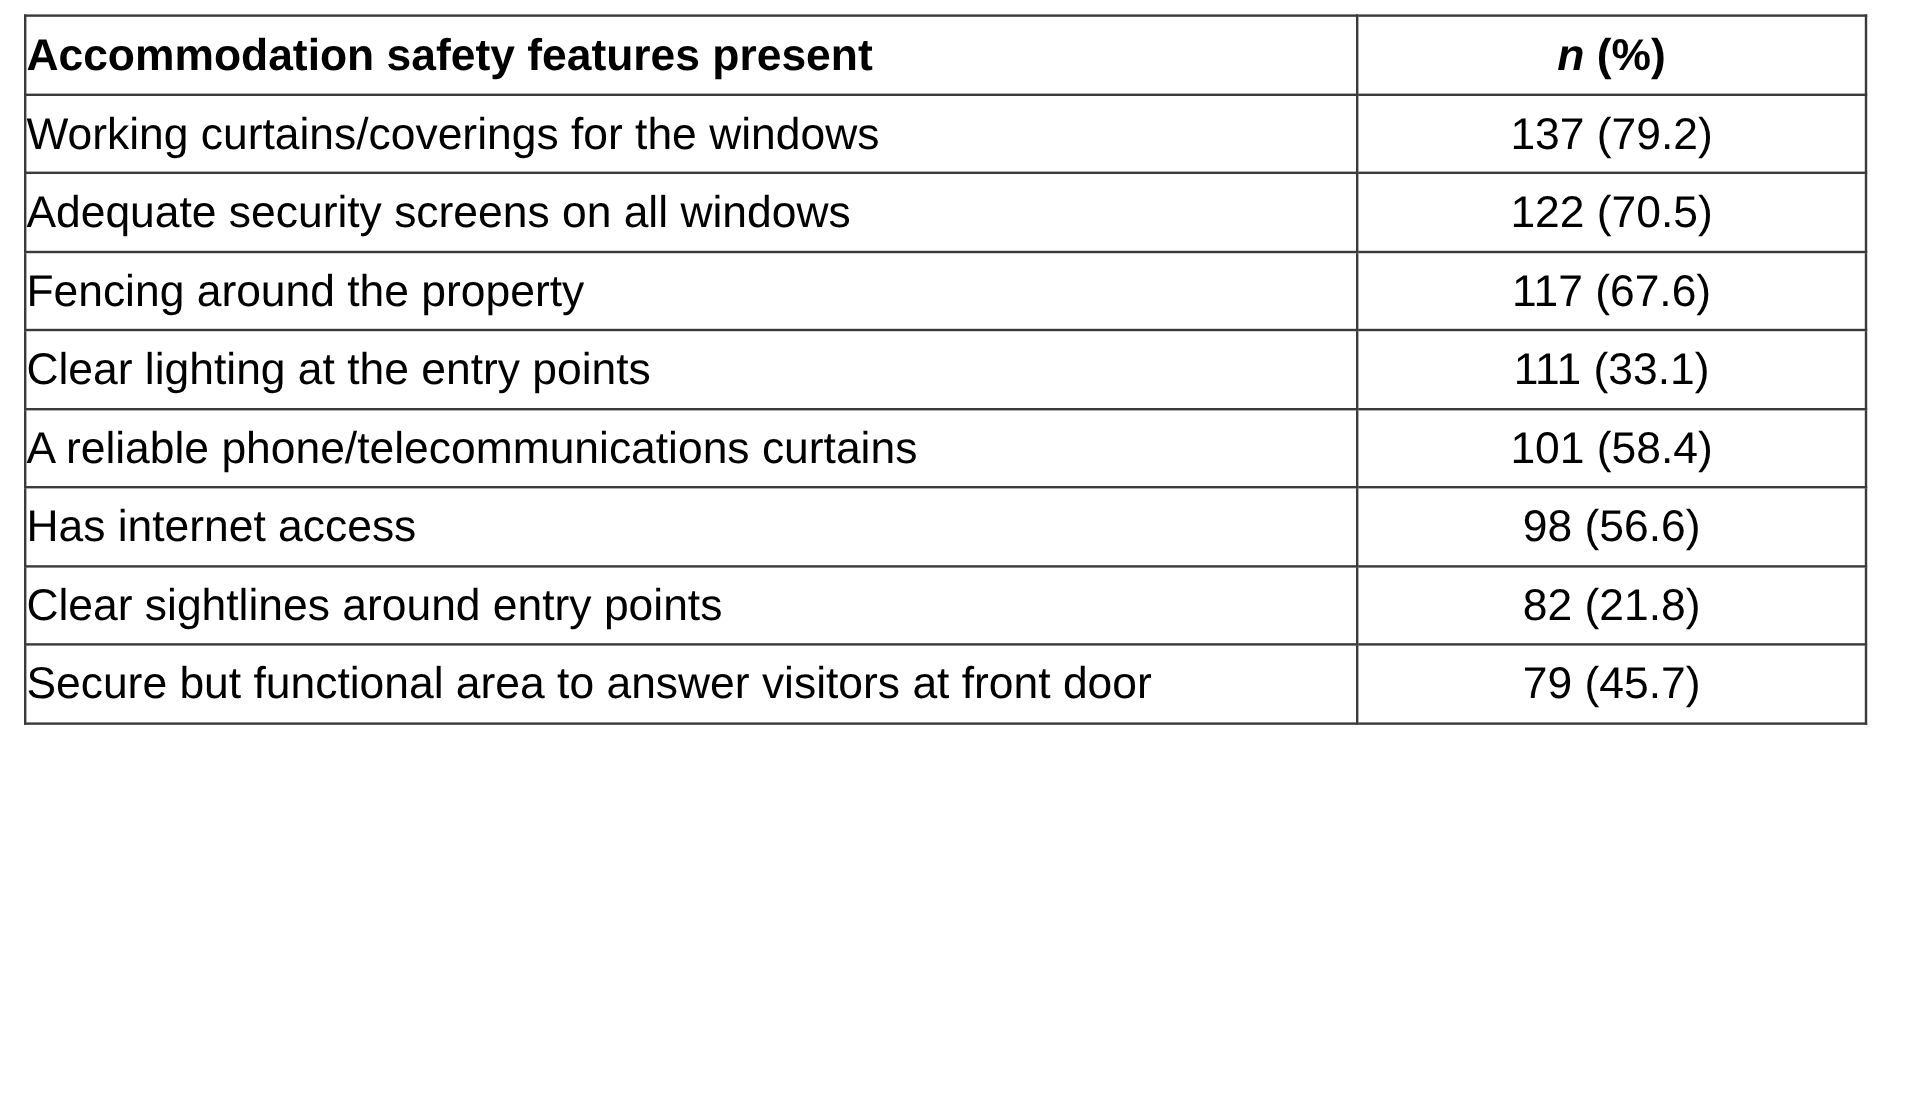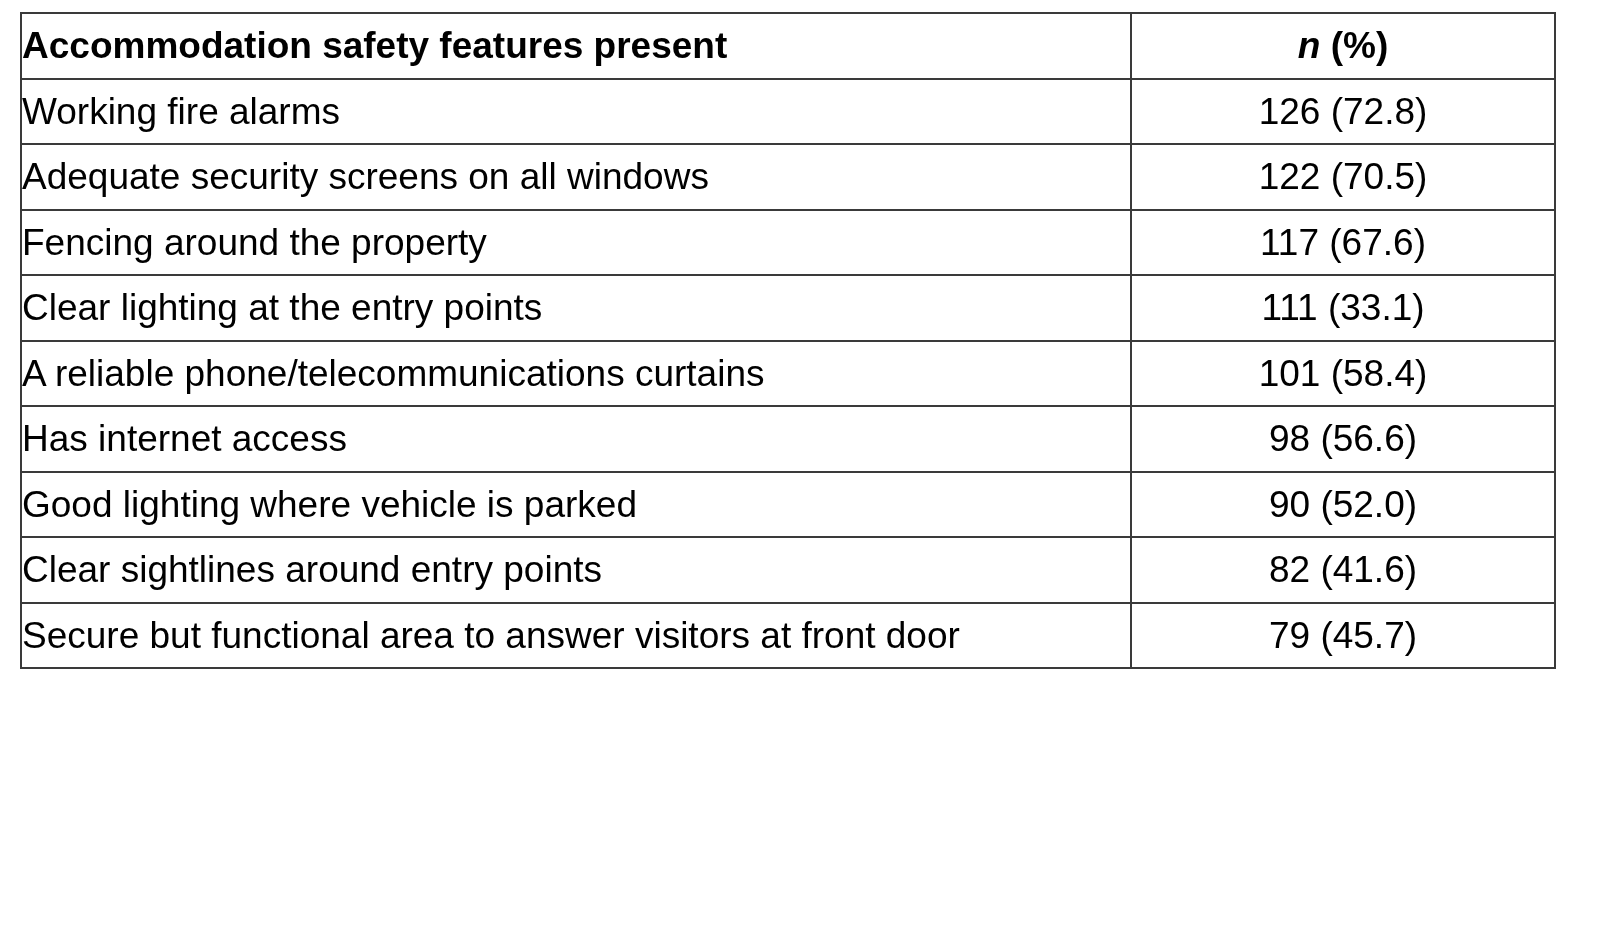--- a/index.html
+++ b/index.html
@@ -59,22 +59,22 @@
     <col class="c2">
   </colgroup>
   <thead>
     <tr>
       <th class="feature-header">Accommodation safety features present</th>
       <th class="value-header"><span class="italic-n">n</span><span> (%)</span></th>
     </tr>
   </thead>
   <tbody>
     <tr>
-      <td class="feature-cell">Working fire alarms</td>
-      <td class="value-cell">126 (72.8)</td>
+      <td class="feature-cell">Working curtains/coverings for the windows</td>
+      <td class="value-cell">137 (79.2)</td>
     </tr>
     <tr>
       <td class="feature-cell">Adequate security screens on all windows</td>
       <td class="value-cell">122 (70.5)</td>
     </tr>
     <tr>
       <td class="feature-cell">Fencing around the property</td>
       <td class="value-cell">117 (67.6)</td>
     </tr>
     <tr>
@@ -83,25 +83,21 @@
     </tr>
     <tr>
       <td class="feature-cell">A reliable phone/telecommunications curtains</td>
       <td class="value-cell">101 (58.4)</td>
     </tr>
     <tr>
       <td class="feature-cell">Has internet access</td>
       <td class="value-cell">98 (56.6)</td>
     </tr>
     <tr>
-      <td class="feature-cell">Good lighting where vehicle is parked</td>
-      <td class="value-cell">90 (52.0)</td>
-    </tr>
-    <tr>
       <td class="feature-cell">Clear sightlines around entry points</td>
-      <td class="value-cell">82 (41.6)</td>
+      <td class="value-cell">82 (21.8)</td>
     </tr>
     <tr>
       <td class="feature-cell">Secure but functional area to answer visitors at front door</td>
       <td class="value-cell">79 (45.7)</td>
     </tr>
   </tbody>
 </table>
 
 </body></html>

